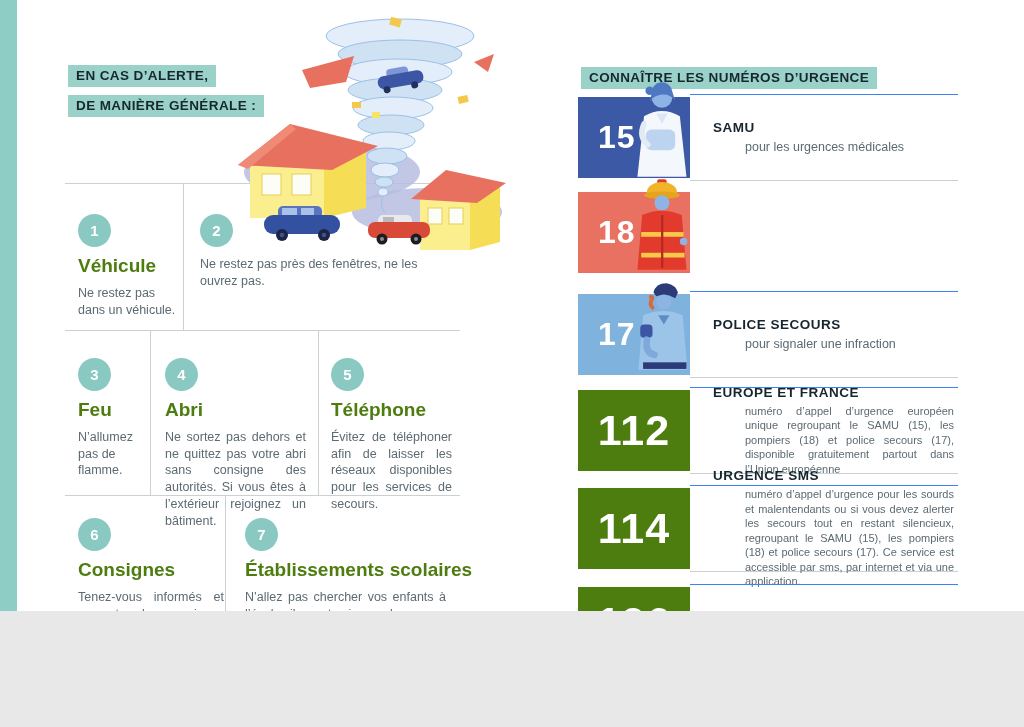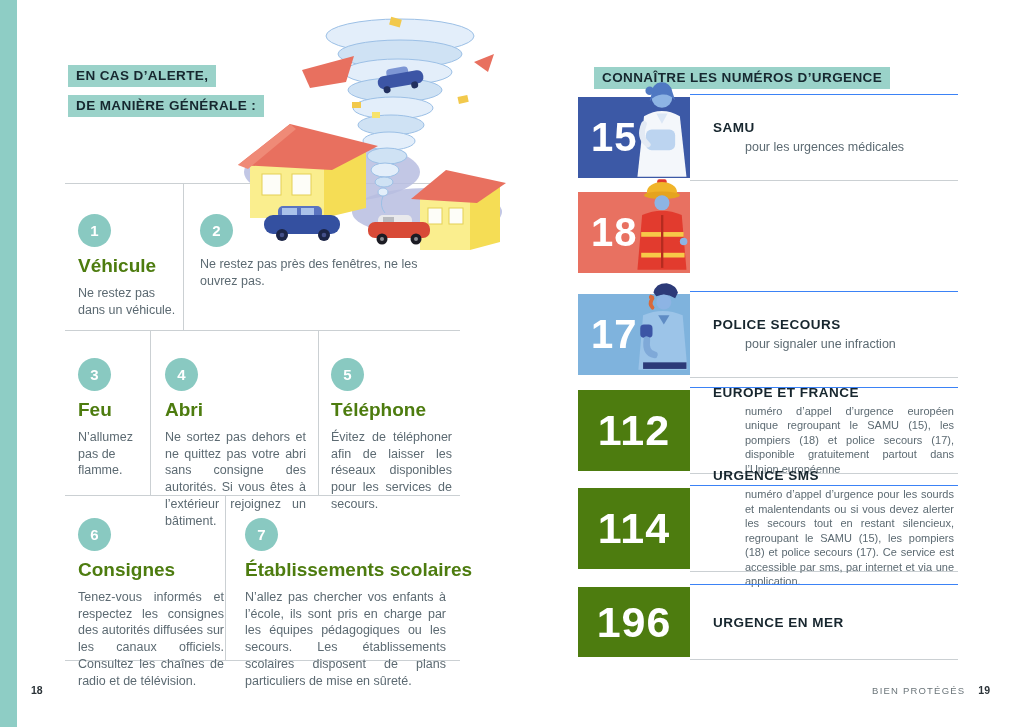--- a/index.html
+++ b/index.html
@@ -1,25 +1,25 @@
 <!DOCTYPE html>
 <html><head>
 <meta charset="utf-8">
 <style>
   html,body{margin:0;padding:0;background:#e8e8e8;}
   #page{
-    position:relative;width:1024px;height:727px;background:#ffffff;
+    position:relative;width:1024px;height:611px;background:#ffffff;
     font-family:"Liberation Sans",sans-serif;overflow:hidden;margin:0 auto;
   }
   .edge-strip{position:absolute;left:0;top:0;width:17px;height:727px;background:#8ecdc5;}
   .hl{display:inline-block;background:#9ad2c9;color:#16272f;font-weight:bold;
       font-size:13.5px;letter-spacing:.4px;padding:3px 8px 2px 8px;line-height:1.25;}
   .title-left{position:absolute;left:68px;top:58px;margin:0;}
   .title-left .hl{margin-bottom:1px;}
-  .title-right{position:absolute;left:594px;top:60px;margin:0;}
+  .title-right{position:absolute;left:581px;top:60px;margin:0;}
 
   
   .gline{position:absolute;background:#cbd0d3;}
 
   
   .item{position:absolute;}
   .circ{width:33px;height:33px;border-radius:50%;background:#89c9c1;color:#fff;
         font-weight:bold;font-size:15px;display:flex;align-items:center;
         justify-content:center;margin-bottom:9px;}
   .item h3{margin:0 0 9px 0;font-size:19px;line-height:1.05;color:#4d7c0f;white-space:nowrap;}
@@ -28,21 +28,21 @@
 
   
   .erow{position:absolute;left:578px;width:380px;}
   .erow .body{position:absolute;left:112px;right:0;top:-3px;bottom:-3px;
       border-top:1px solid #3b82f6;border-bottom:1px solid #cbd0d3;
       display:flex;flex-direction:column;justify-content:center;padding:6px 4px 6px 23px;box-sizing:border-box;}
   .erow .ename{font-size:13.5px;font-weight:bold;letter-spacing:.5px;color:#17262e;margin:0 0 4px 0;}
   .erow .edesc{font-size:12.5px;color:#5c6a72;line-height:1.3;margin:0;padding-left:32px;}
   .erow .edesc.small{font-size:11px;line-height:1.32;text-align:justify;}
   .ecard{position:absolute;left:0;top:0;width:112px;height:100%;display:flex;align-items:center;}
-  .ecard .enum{color:#fff;font-weight:bold;font-size:40px;padding-left:13px;letter-spacing:1px;}
+  .ecard .enum{color:#fff;font-weight:bold;font-size:32px;padding-left:20px;letter-spacing:1px;}
   .ecard.center .enum{padding:0;width:100%;text-align:center;font-size:43px;}
   .card-blue{background:#3c59a6;}
   .card-salmon{background:#e87161;}
   .card-lightblue{background:#7fb3dd;}
   .card-teal{background:#4d7c0f;}
   .person{position:absolute;right:-4px;bottom:0;}
 
   
   .foot-left{position:absolute;left:31px;top:684px;font-size:10.5px;font-weight:bold;color:#2b3338;}
   .foot-right{position:absolute;right:34px;top:684px;font-size:9.5px;color:#6b757a;letter-spacing:1.2px;}

